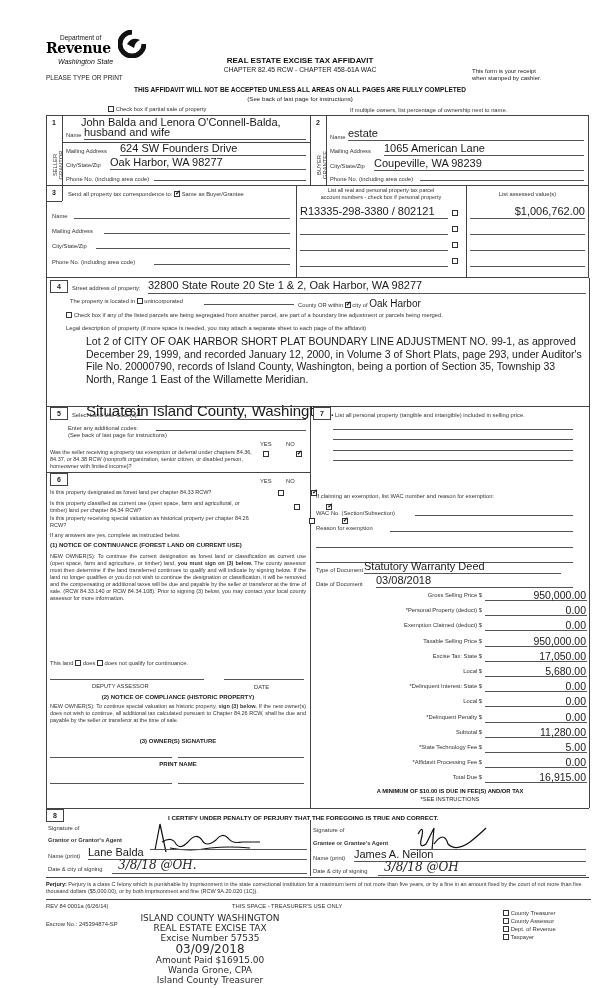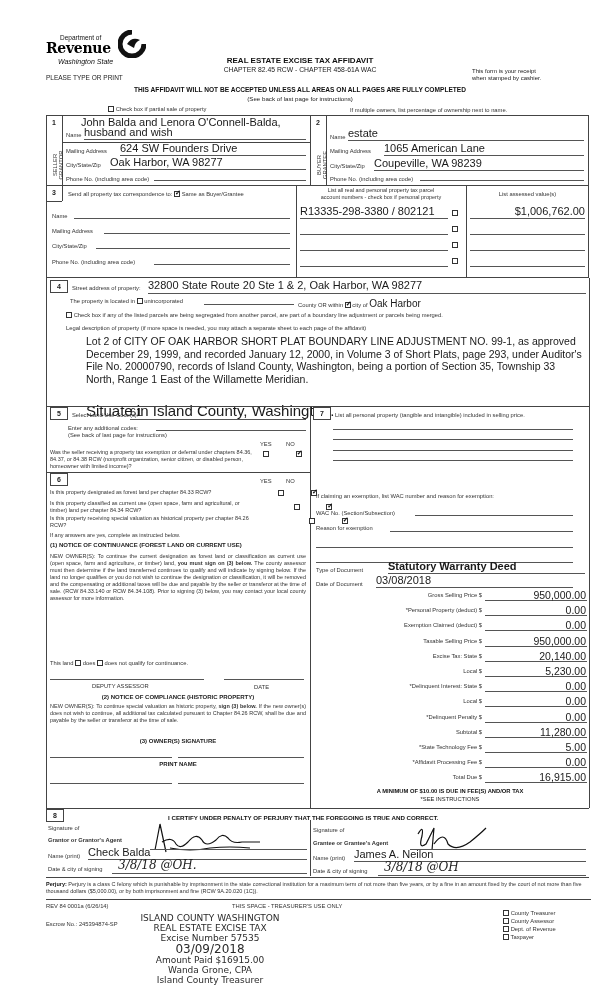--- a/index.html
+++ b/index.html
@@ -62,21 +62,21 @@
 
 <div class="abs" style="left:46px;top:115px;width:264px;height:70px;">
   <div class="abs bold" style="left:6px;top:4px;font-size:7px;">1</div>
   <div class="vline" style="left:16px;top:0;height:70px;"></div>
   <div class="abs" style="left:-2px;top:44px;transform:rotate(-90deg);font-size:5.8px;line-height:6px;text-align:center;color:#333;">
     <div>SELLER</div>
     <div>GRANTOR</div>
   </div>
   <div class="abs hand" style="left:35px;top:1px;">John Balda and Lenora O'Connell-Balda,</div>
   <div class="abs lbl" style="left:20px;top:17px;">Name</div>
-  <div class="abs hand uline" style="left:38px;top:11px;width:222px;height:14px;"><span>husband and wish</span></div>
+  <div class="abs hand uline" style="left:38px;top:11px;width:222px;height:14px;"><span>husband and wife</span></div>
   <div class="hline" style="left:16px;top:27px;width:248px;"></div>
   <div class="abs lbl" style="left:20px;top:33px;">Mailing Address</div>
   <div class="abs hand uline" style="left:74px;top:27px;width:186px;height:14px;"><span>624 SW Founders Drive</span></div>
   <div class="abs lbl" style="left:20px;top:47px;">City/State/Zip</div>
   <div class="abs hand uline" style="left:64px;top:41px;width:196px;height:14px;"><span>Oak Harbor, WA 98277</span></div>
   <div class="abs lbl" style="left:20px;top:61px;">Phone No. (including area code)</div>
   <div class="abs uline" style="left:108px;top:58px;width:152px;height:8px;"></div>
 </div>
 <div class="vline" style="left:310px;top:115px;height:70px;"></div>
 
@@ -253,21 +253,21 @@
 
 <div class="abs lbl" style="left:316px;top:493px;">If claiming an exemption, list WAC number and reason for exemption:</div>
 <div class="abs lbl" style="left:316px;top:510px;">WAC No. (Section/Subsection)</div>
 <div class="abs uline" style="left:415px;top:508px;width:158px;height:8px;"></div>
 <div class="abs lbl" style="left:316px;top:525px;">Reason for exemption</div>
 <div class="abs uline" style="left:390px;top:524px;width:183px;height:8px;"></div>
 <div class="abs uline" style="left:316px;top:540px;width:257px;height:8px;"></div>
 <div class="abs uline" style="left:316px;top:555px;width:257px;height:8px;"></div>
 
 <div class="abs lbl" style="left:316px;top:567px;">Type of Document</div>
-<div class="abs hand uline" style="left:388px;top:560px;width:197px;height:14px;font-weight:bold;"><span>Statutory Warranty Deed</span></div>
+<div class="abs hand uline" style="left:364px;top:560px;width:197px;height:14px;"><span>Statutory Warranty Deed</span></div>
 <div class="abs lbl" style="left:316px;top:581px;">Date of Document</div>
 <div class="abs hand uline" style="left:376px;top:574px;width:197px;height:14px;"><span>03/08/2018</span></div>
 
 <div id="amounts">
     <div class="money-row" style="top: 590px;">
       <span class="mlabel">Gross Selling Price $</span>
       <span class="mline"></span>
       <span class="mval">950,000.00</span>
     </div>
     <div class="money-row" style="top: 605.2px;">
@@ -281,26 +281,26 @@
       <span class="mval">0.00</span>
     </div>
     <div class="money-row" style="top: 635.6px;">
       <span class="mlabel">Taxable Selling Price $</span>
       <span class="mline"></span>
       <span class="mval">950,000.00</span>
     </div>
     <div class="money-row" style="top: 650.8px;">
       <span class="mlabel">Excise Tax:  State $</span>
       <span class="mline"></span>
-      <span class="mval">20,140.00</span>
+      <span class="mval">17,050.00</span>
     </div>
     <div class="money-row" style="top: 666px;">
       <span class="mlabel">Local $</span>
       <span class="mline"></span>
-      <span class="mval">5,230.00</span>
+      <span class="mval">5,680.00</span>
     </div>
     <div class="money-row" style="top: 681.2px;">
       <span class="mlabel">*Delinquent Interest:  State $</span>
       <span class="mline"></span>
       <span class="mval">0.00</span>
     </div>
     <div class="money-row" style="top: 696.4px;">
       <span class="mlabel">Local $</span>
       <span class="mline"></span>
       <span class="mval">0.00</span>
@@ -341,21 +341,21 @@
 <div class="abs bold" style="left:168px;top:814px;font-size:6.2px;color:#111;">I CERTIFY UNDER PENALTY OF PERJURY THAT THE FOREGOING IS TRUE AND CORRECT.</div>
 
 <div class="abs lbl" style="left:48px;top:825px;">Signature of</div>
 <div class="abs lbl bold" style="left:48px;top:837px;">Grantor or Grantor's Agent</div>
 <svg class="abs" style="left:150px;top:818px;" width="120" height="40" viewBox="0 0 120 40">
   <path class="sig" d="M5 32 L10 6 L16 34 M12 24 Q22 18 26 26 Q30 32 38 24 Q46 14 52 22 Q56 30 66 22 Q72 14 78 20 Q82 26 92 24 L110 24"></path>
   <path class="sig" d="M20 30 Q40 34 60 30 Q80 28 100 30"></path>
 </svg>
 <div class="abs uline" style="left:150px;top:848px;width:157px;height:2px;"></div>
 <div class="abs lbl" style="left:48px;top:853px;">Name (print)</div>
-<div class="abs hand uline" style="left:88px;top:846px;width:219px;height:14px;"><span>Check Balda</span></div>
+<div class="abs hand uline" style="left:88px;top:846px;width:219px;height:14px;"><span>Lane Balda</span></div>
 <div class="abs lbl" style="left:48px;top:866px;">Date &amp; city of signing</div>
 <div class="abs uline" style="left:112px;top:858px;width:195px;height:16px;font-family:'DejaVu Serif',serif;font-style:italic;font-size:12px;padding-left:6px;"><span>3/8/18 @OH.</span></div>
 
 <div class="vline" style="left:310px;top:820px;height:56px;"></div>
 
 <div class="abs lbl" style="left:313px;top:827px;">Signature of</div>
 <div class="abs lbl bold" style="left:313px;top:840px;">Grantee or Grantee's Agent</div>
 <svg class="abs" style="left:410px;top:822px;" width="80" height="34" viewBox="0 0 80 34">
   <path class="sig" d="M8 12 Q14 2 12 14 Q8 28 16 22 Q22 10 24 6 L22 28 M24 22 Q34 8 38 22 Q46 30 60 20 Q70 12 76 6"></path>
 </svg>

